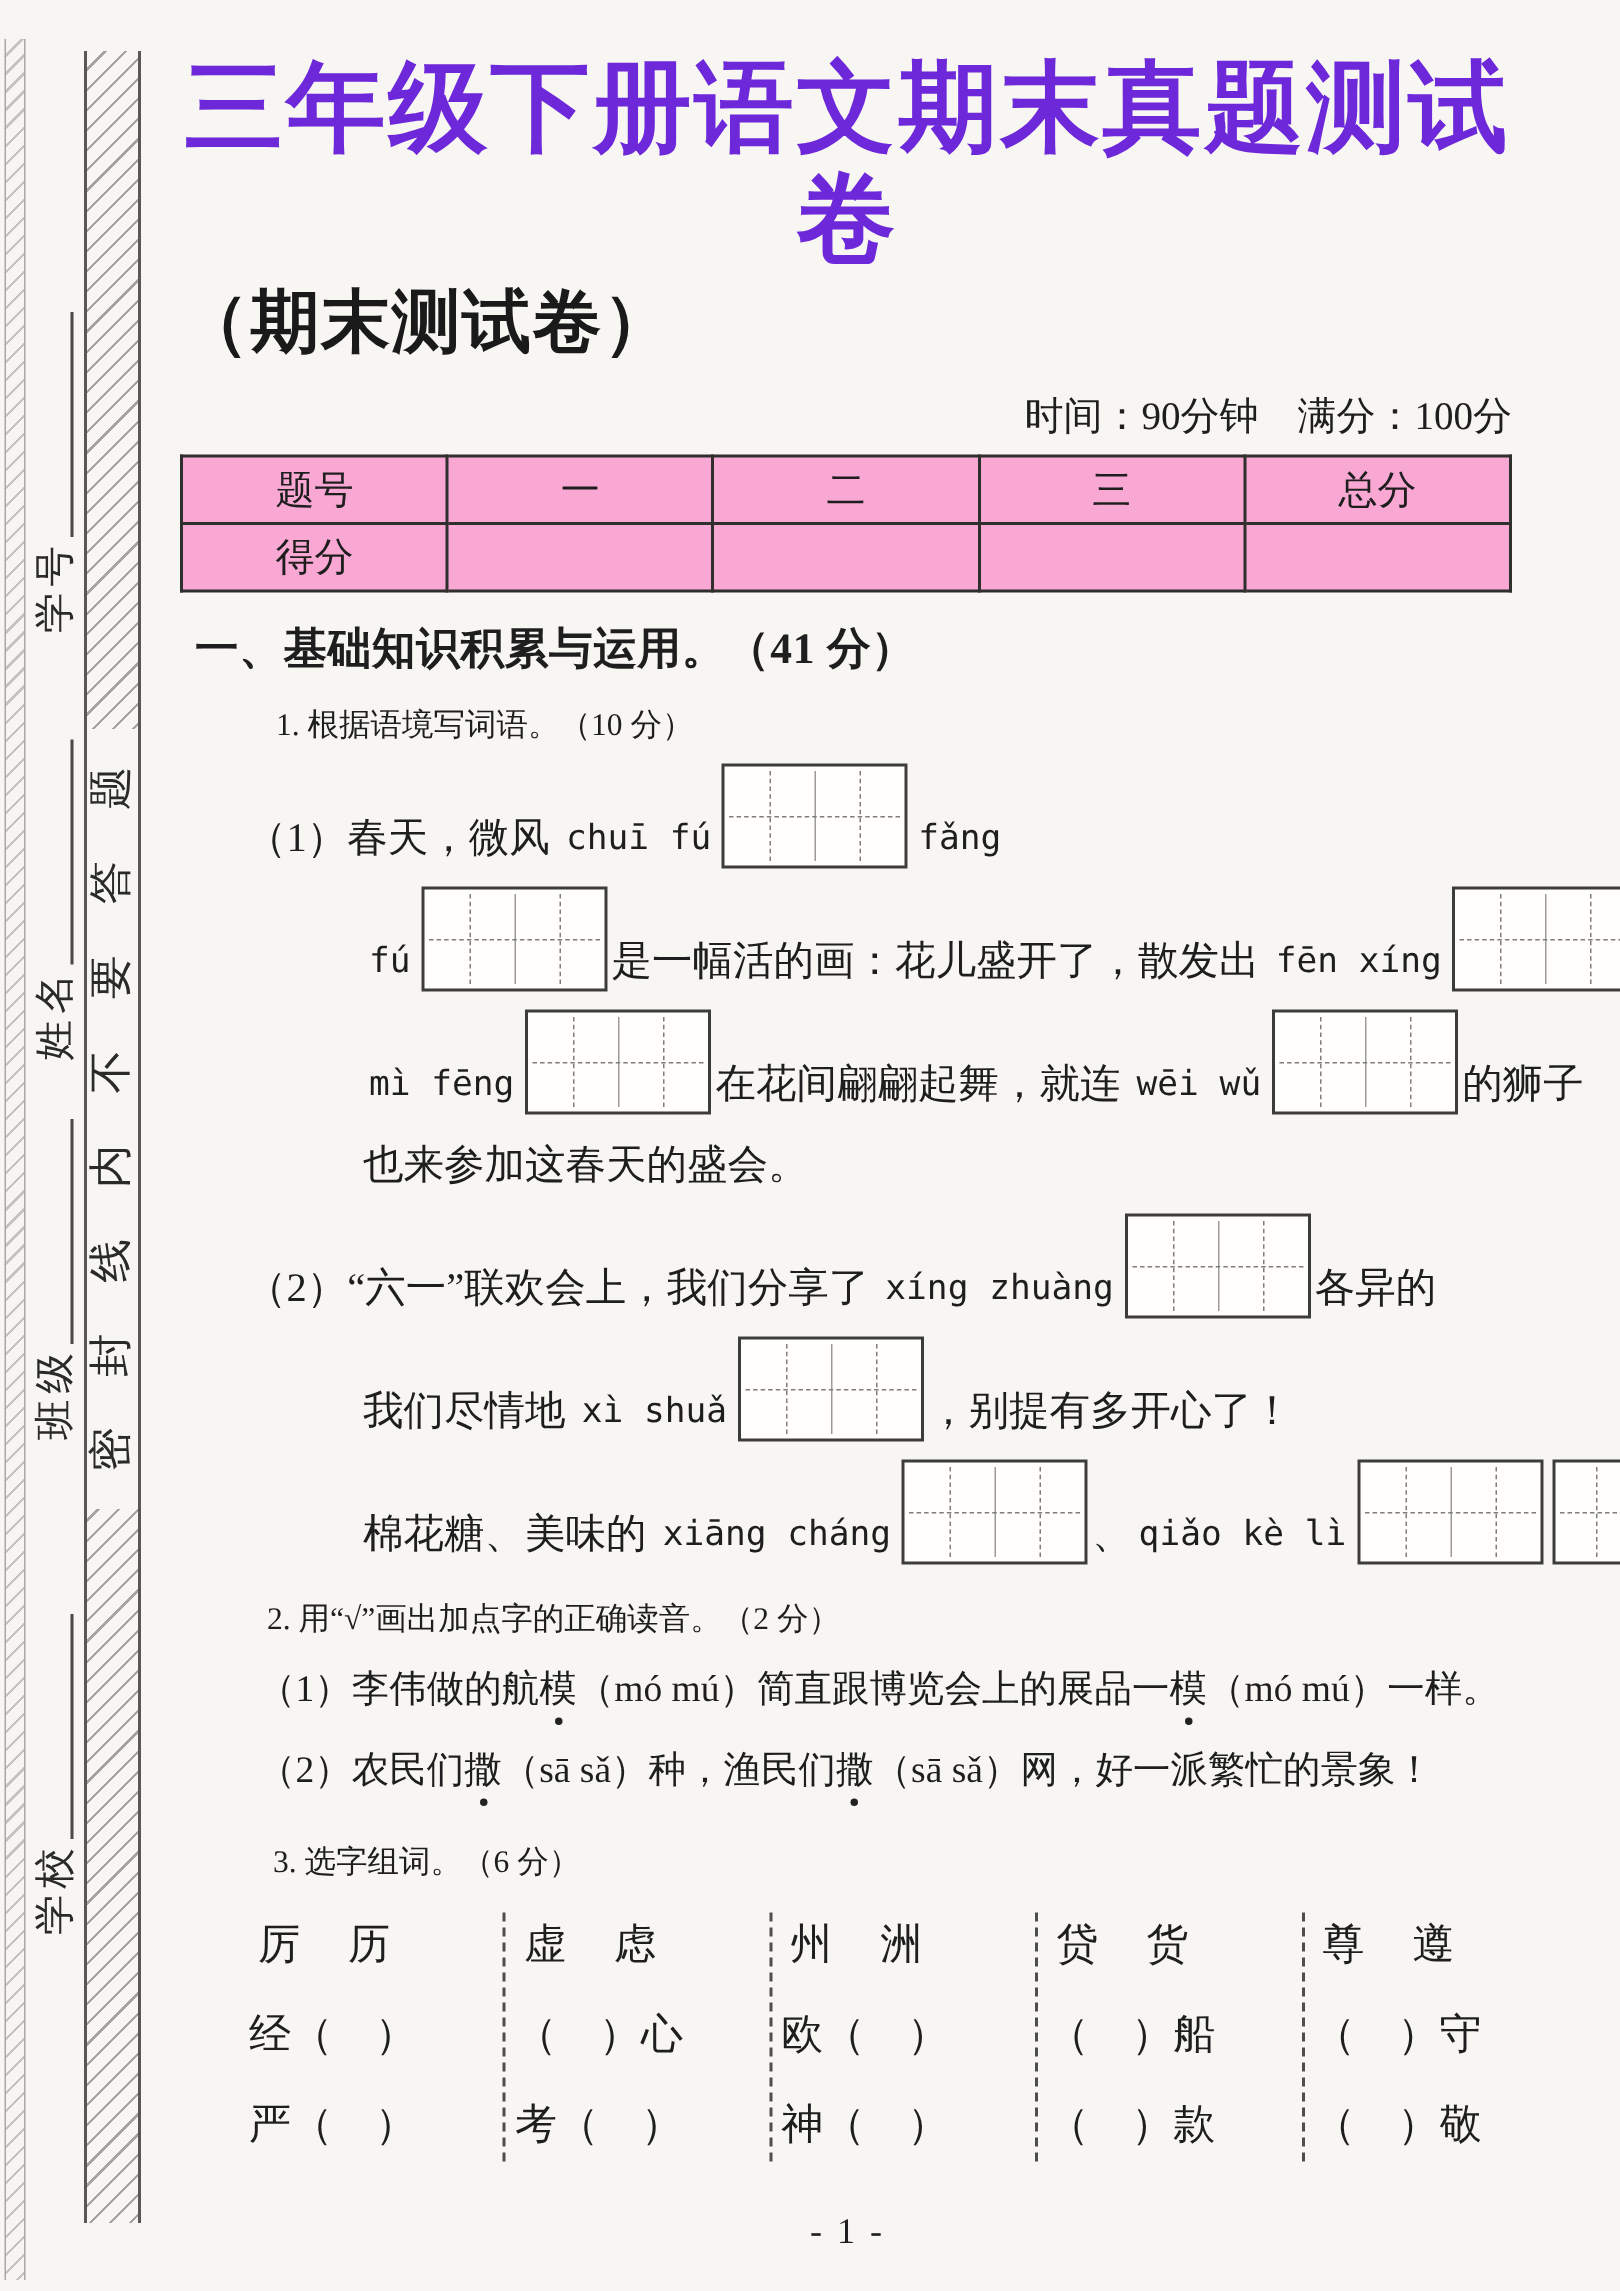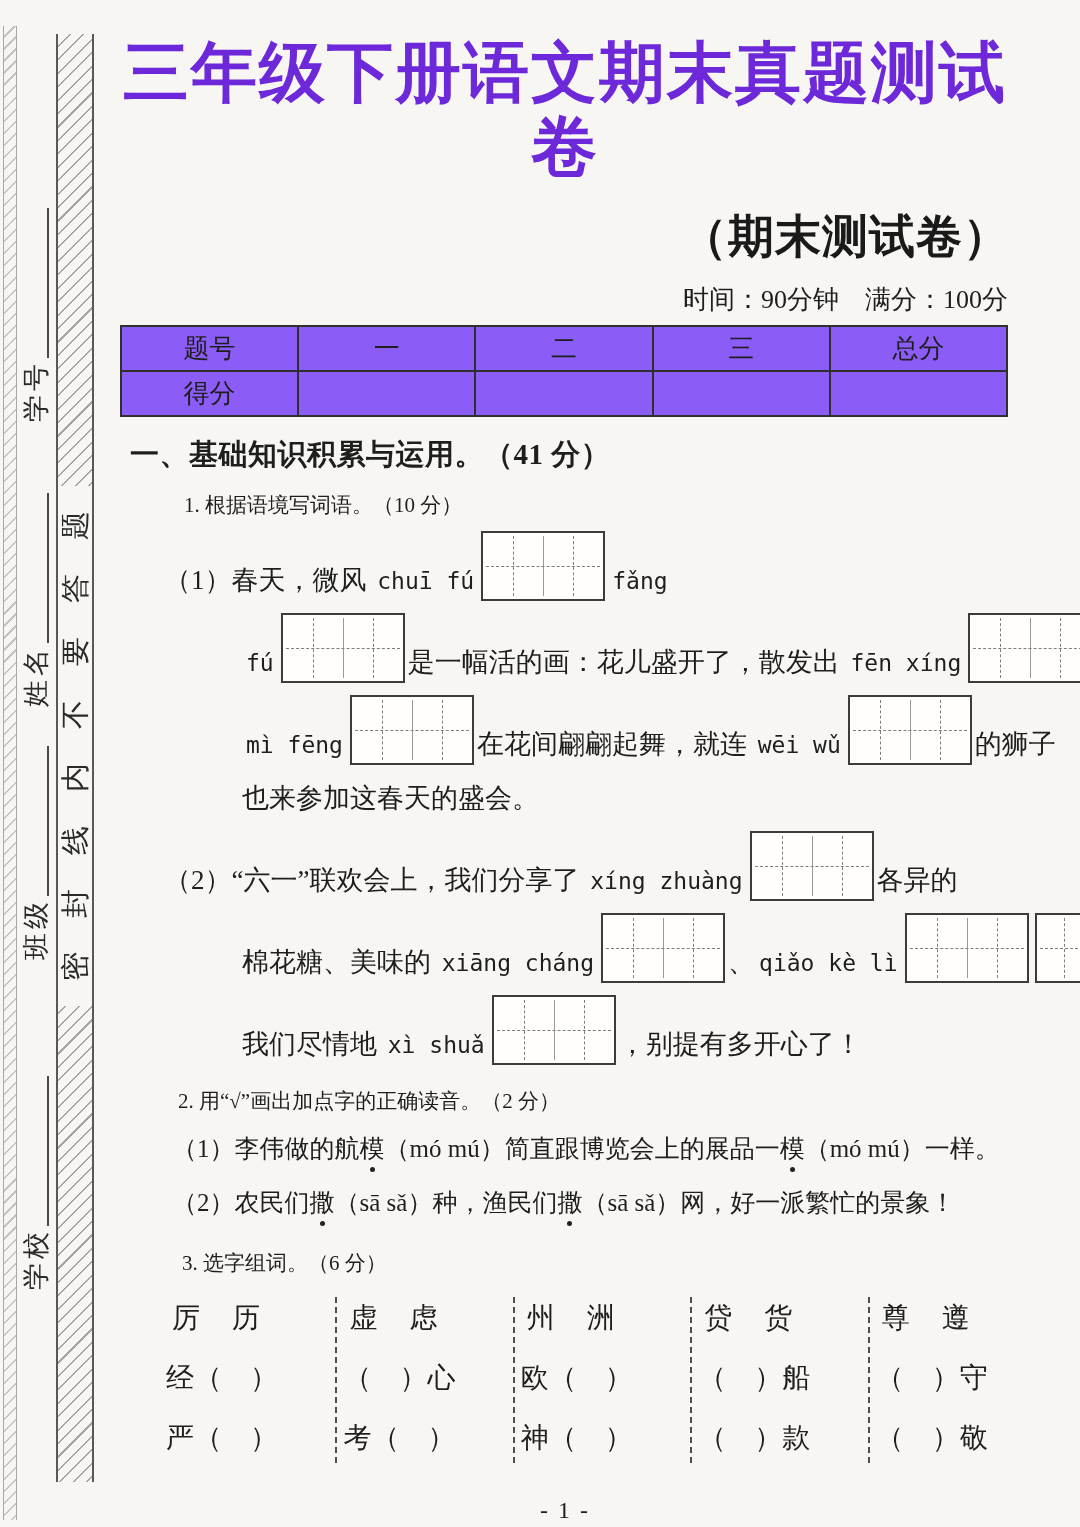--- a/index.html
+++ b/index.html
@@ -45,29 +45,29 @@
   .label-group .fill-line { width:150px; height:26px; border-bottom:2px solid #4a4947; }
   .lg0 { top:292px; } .lg1 { top:577px; } .lg2 { top:830px; } .lg3 { top:1160px; }
 
   
   .content {
     position:absolute; left:100px; top:0; width:980px; height:1527px;
     padding:36px 70px 0 20px;
   }
 
   .title { text-align:center; font-size:66px; font-weight:bold; letter-spacing:2px; line-height:1.12; color:#6d28d9; }
-  .subtitle { text-align:right; font-size:46px; font-weight:bold; letter-spacing:1px; margin-top:22px; color:#1a1a1a; }
+  .subtitle { text-align:left; font-size:46px; font-weight:bold; letter-spacing:1px; margin-top:0; color:#1a1a1a; }
   .meta { text-align:right; font-size:26px; margin-top:14px; padding-right:2px; }
 
   table.score {
     width:888px; border-collapse:collapse; margin-top:8px; table-layout:fixed;
   }
   table.score td {
     border:2px solid #2f2f2d; text-align:center; font-size:26px;
-    height:45px; background:#8b5cf6;
+    height:45px; background:#f9a8d4;
   }
 
   .sec-heading { font-size:29px; font-weight:bold; margin-top:18px; padding-left:10px; letter-spacing:0.5px; }
   .q-title { font-size:21px; margin-top:16px; }
   .q1-title { padding-left:64px; }
   .q2-title { padding-left:58px; margin-top:22px; }
   .q3-title { padding-left:62px; margin-top:26px; }
 
   .q1-body { margin-top:6px; }
   .qline { display:flex; flex-direction:row; align-items:flex-end; margin-top:12px; }
@@ -222,51 +222,51 @@
           <span class="py">xíng zhuàng</span>
           <div class="grid2">
             <div class="gv solid" style="left: 50%;"></div>
             <div class="gv dash" style="left: 25%;"></div>
             <div class="gv dash" style="left: 75%;"></div>
             <div class="gh"></div>
           </div>
           <span class="cn">各异的</span>
         </div>
         <div class="qline ind-cont">
+          <span class="cn">我们尽情地 </span>
+          <span class="py">xì shuǎ</span>
+          <div class="grid2">
+            <div class="gv solid" style="left: 50%;"></div>
+            <div class="gv dash" style="left: 25%;"></div>
+            <div class="gv dash" style="left: 75%;"></div>
+            <div class="gh"></div>
+          </div>
+          <span class="cn">，别提有多开心了！</span>
+        </div>
+        <div class="qline ind-cont">
           <span class="cn">棉花糖、美味的 </span>
           <span class="py">xiāng cháng</span>
           <div class="grid2">
             <div class="gv solid" style="left: 50%;"></div>
             <div class="gv dash" style="left: 25%;"></div>
             <div class="gv dash" style="left: 75%;"></div>
             <div class="gh"></div>
           </div>
           <span class="cn">、</span>
           <span class="py">qiǎo kè lì</span>
           <div class="grid2">
             <div class="gv solid" style="left: 50%;"></div>
             <div class="gv dash" style="left: 25%;"></div>
             <div class="gv dash" style="left: 75%;"></div>
             <div class="gh"></div>
           </div>
           <div class="grid1">
             <div class="gv dash" style="left: 50%;"></div>
             <div class="gh"></div>
           </div>
-        </div>
-        <div class="qline ind-cont">
-          <span class="cn">我们尽情地 </span>
-          <span class="py">xì shuǎ</span>
-          <div class="grid2">
-            <div class="gv solid" style="left: 50%;"></div>
-            <div class="gv dash" style="left: 25%;"></div>
-            <div class="gv dash" style="left: 75%;"></div>
-            <div class="gh"></div>
-          </div>
-          <span class="cn">，别提有多开心了！</span>
         </div>
       </div>
 
     <div class="q-title q2-title">2. 用“√”画出加点字的正确读音。（2 分）</div>
     <div id="q2-body">
         <div class="q2-item"><span>（1）李伟做的航</span><span class="dotc">模</span><span>（mó  mú）简直跟博览会上的展品一</span><span class="dotc">模</span><span>（mó  mú）一样。</span></div>
         <div class="q2-item"><span>（2）农民们</span><span class="dotc">撒</span><span>（sā  sǎ）种，渔民们</span><span class="dotc">撒</span><span>（sā  sǎ）网，好一派繁忙的景象！</span></div>
       </div>
 
     <div class="q-title q3-title">3. 选字组词。（6 分）</div>

